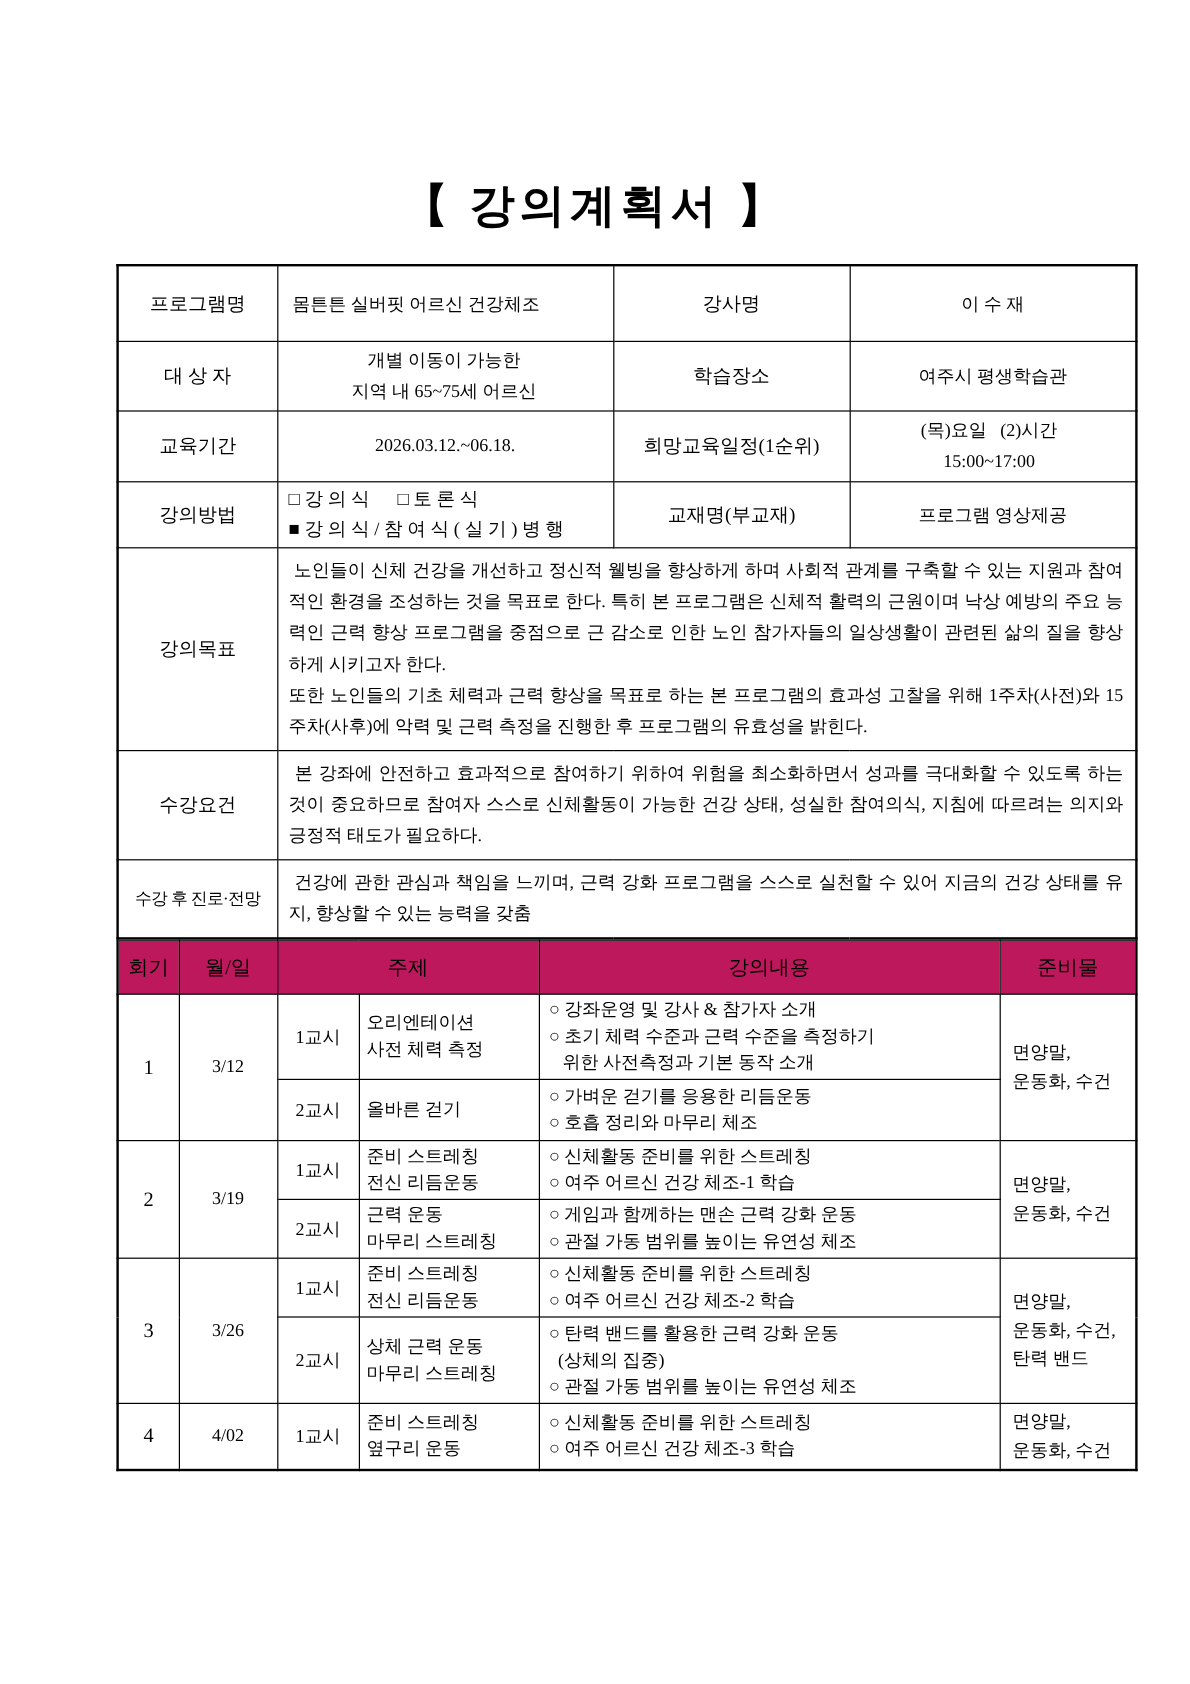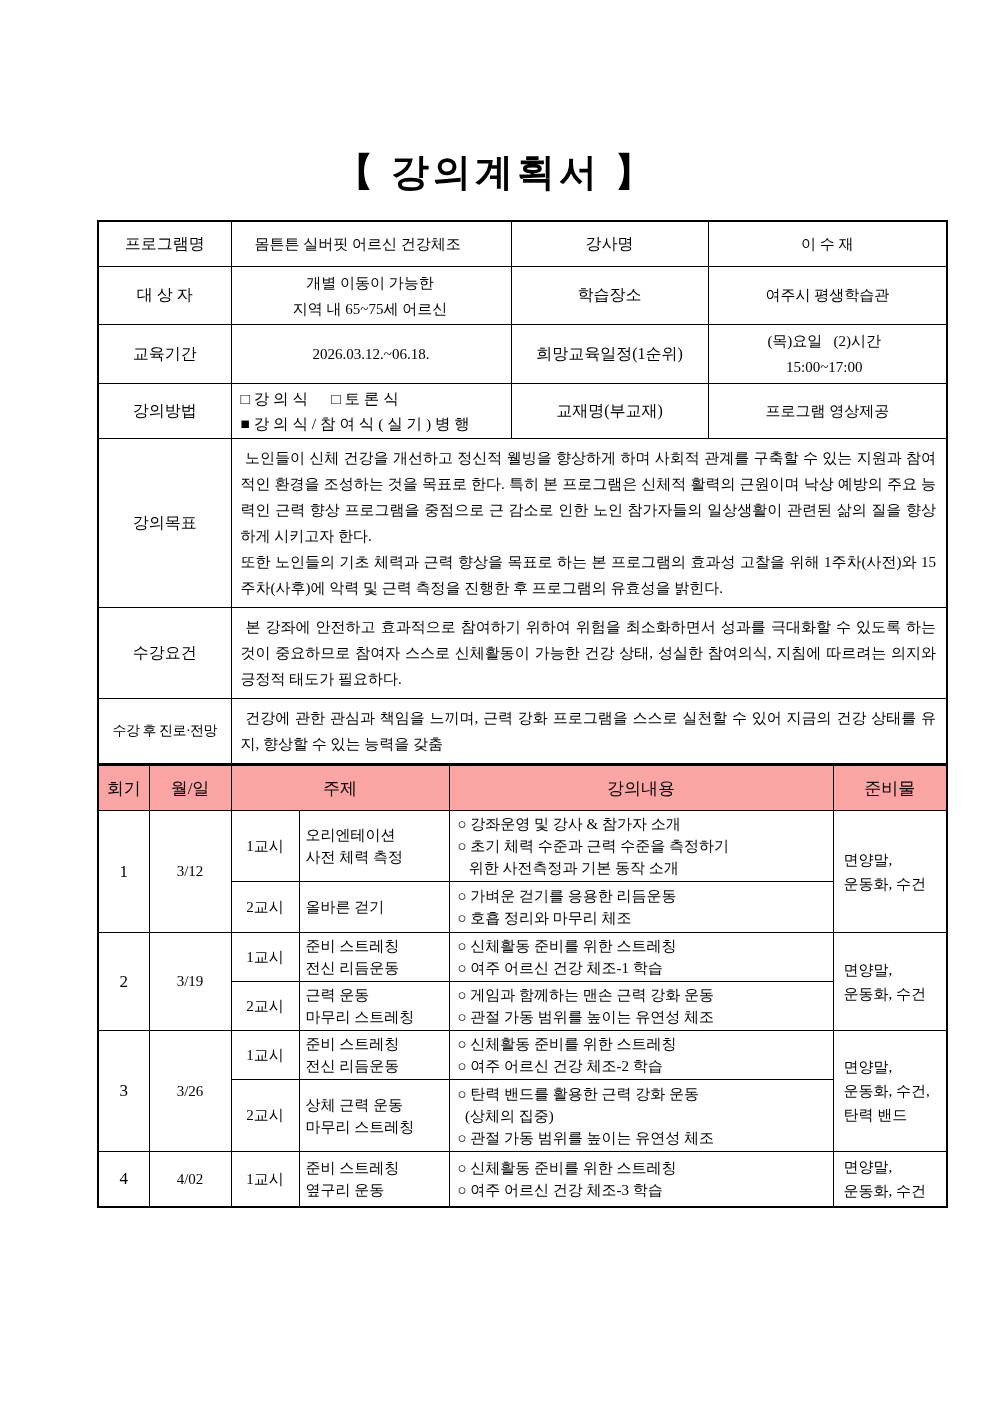--- a/index.html
+++ b/index.html
@@ -28,21 +28,21 @@
     vertical-align:middle;
     padding:2px 6px;
     overflow:hidden;
   }
   .lab{
     text-align:center;
     font-size:16px;
     padding:2px 2px;
   }
   .lab-sm{font-size:14px;letter-spacing:-0.5px;}
-  .val-left{text-align:left;padding-left:23px;}
+  .val-left{text-align:left;padding-left:12px;}
   .val-center{text-align:center;}
   .pre{white-space:pre-wrap;}
   .just{
     text-align:justify;
     line-height:26px;
     padding:6px 10px 6px 9px;
     font-size:15px;
   }
   .two-line{line-height:26px;padding-left:4px;}
   .checkbox-cell{
@@ -50,21 +50,21 @@
     padding-left:9px;
     font-size:15.5px;
   }
   .section-head{
     text-align:center;
     font-size:19px;
     letter-spacing:3px;
     height:38px;
   }
   .t2 .head td{
-    background:#fca5a5;
+    background:#be185d;
     text-align:center;
     font-size:17px;
     height:40px;
   }
   .cell-c{text-align:center;}
   .topic{text-align:left;line-height:22px;}
   .content{text-align:left;line-height:22px;padding-left:8px;}
   .mat{text-align:left;line-height:24px;padding-left:10px;vertical-align:middle;}
   .round{font-size:17px;}
 </style>
@@ -78,21 +78,21 @@
   <div class="tables">
 
     <table class="t1">
       <colgroup>
         <col style="width:133px">
           <col style="width:280px">
           <col style="width:197px">
           <col style="width:239px">
       </colgroup>
       <tbody>
-          <tr style="height:46px">
+          <tr style="height:64px">
         <td class="lab">프로그램명</td>
         <td class="val-left">몸튼튼 실버핏 어르신 건강체조</td>
         <td class="lab">강사명</td>
         <td class="val-center">이 수 재</td>
       </tr>
       <tr style="height:58px">
         <td class="lab">대 상 자</td>
         <td class="val-center pre two-line">개별 이동이 가능한
 지역 내 65~75세 어르신</td>
         <td class="lab">학습장소</td>

